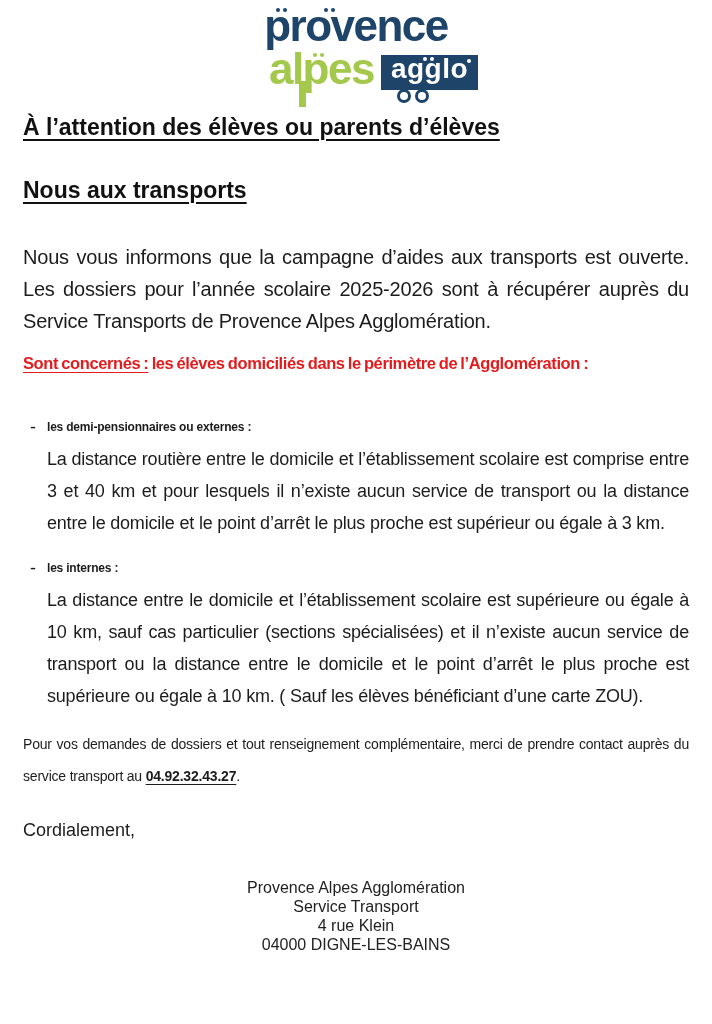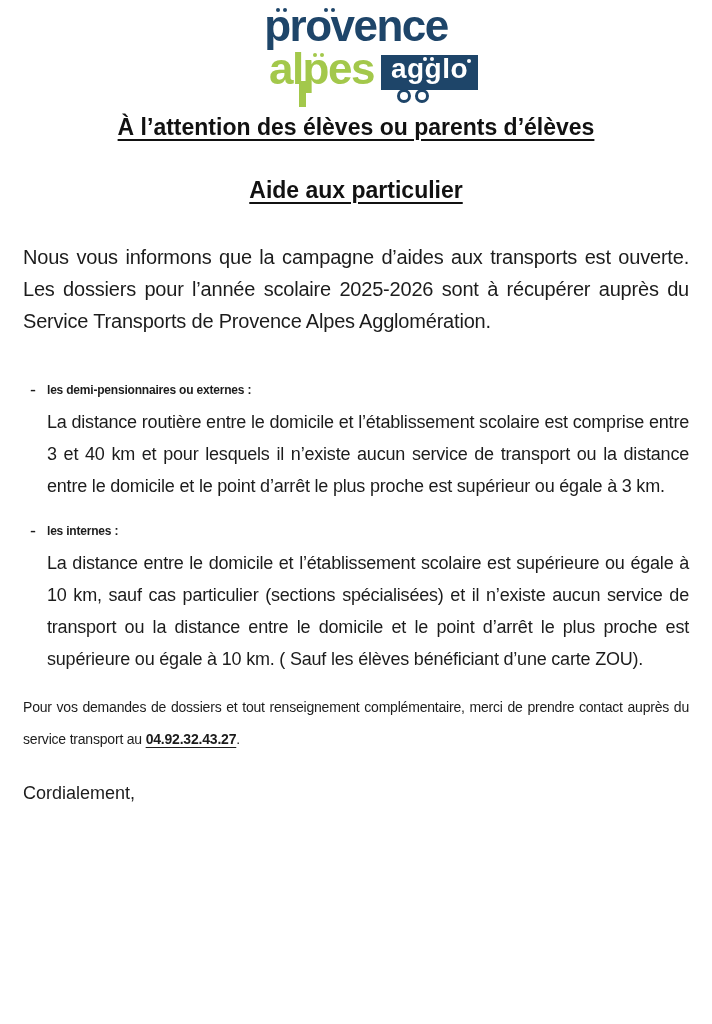--- a/index.html
+++ b/index.html
@@ -33,21 +33,21 @@
   .d-v{left:90px;top:2px;}
   .d-p{left:44px;top:6px;}
   .d-g{left:42px;top:2px;}
   .d-o{left:86px;top:4px;}
   .l-desc{position:absolute;left:30px;top:34px;width:7px;height:26px;background:#a3c84b;}
   .ring{position:absolute;width:8px;height:8px;border:3.5px solid #1e4569;border-radius:50%;background:#fff;bottom:-13px;}
   .ring.r1{left:16px;}
   .ring.r2{left:34px;}
   
   h1,h2{
-    text-align:center;font-size:23px;font-weight:bold;color:#111;
+    font-size:23px;font-weight:bold;color:#111;
     text-decoration:underline;text-decoration-thickness:2px;text-underline-offset:4px;
     line-height:28px;
   }
   h1{margin:22px 0 0;}
   h2{margin:35px 0 0;}
   
   .intro{
     margin:37px 0 0;font-size:20px;line-height:32px;
     text-align:justify;text-align-last:left;letter-spacing:-0.2px;
   }
@@ -100,24 +100,25 @@
             <i></i>
           </span>
         <span class="ring r1"></span>
         <span class="ring r2"></span>
       </span>
     </div>
   </div>
 
   <h1>À l’attention des élèves ou parents d’élèves</h1>
 
-  <h2>Aide aux particulier</h2>
+  <h2>Nous aux transports</h2>
 
   <p class="intro">Nous vous informons que la campagne d’aides aux transports est ouverte. Les dossiers pour l’année scolaire 2025-2026 sont à récupérer auprès du Service Transports de Provence Alpes Agglomération.</p>
 
+  <p class="notice"><span class="u">Sont concernés :</span><span> les élèves domiciliés dans le périmètre de l’Agglomération :</span></p>
 
   <div class="list">
     <div class="item">
       <span class="marker">-</span>
       <div class="item-content">
         <div class="item-title">les demi-pensionnaires ou externes :</div>
         <div class="item-body">La distance routière entre le domicile et l’établissement scolaire est comprise entre 3 et 40 km et pour lesquels il n’existe aucun service de transport ou la distance entre le domicile et le point d’arrêt le plus proche est supérieur ou égale à 3 km.</div>
       </div>
     </div>
     <div class="item">
@@ -126,14 +127,20 @@
         <div class="item-title">les internes :</div>
         <div class="item-body">La distance entre le domicile et l’établissement scolaire est supérieure ou égale à 10 km, sauf cas particulier (sections spécialisées) et il n’existe aucun service de transport ou la distance entre le domicile et le point d’arrêt le plus proche est supérieure ou égale à 10 km. ( Sauf les élèves bénéficiant d’une carte ZOU).</div>
       </div>
     </div>
   </div>
 
   <p class="closing"><span>Pour vos demandes de dossiers et tout renseignement complémentaire, merci de prendre contact auprès du service transport au </span><span class="phone">04.92.32.43.27</span><span>.</span></p>
 
   <p class="signoff">Cordialement,</p>
 
+  <div class="footer">
+    <div>Provence Alpes Agglomération</div>
+    <div>Service Transport</div>
+    <div>4 rue Klein</div>
+    <div>04000 DIGNE-LES-BAINS</div>
+  </div>
 
 </div>
 
 </body></html>

